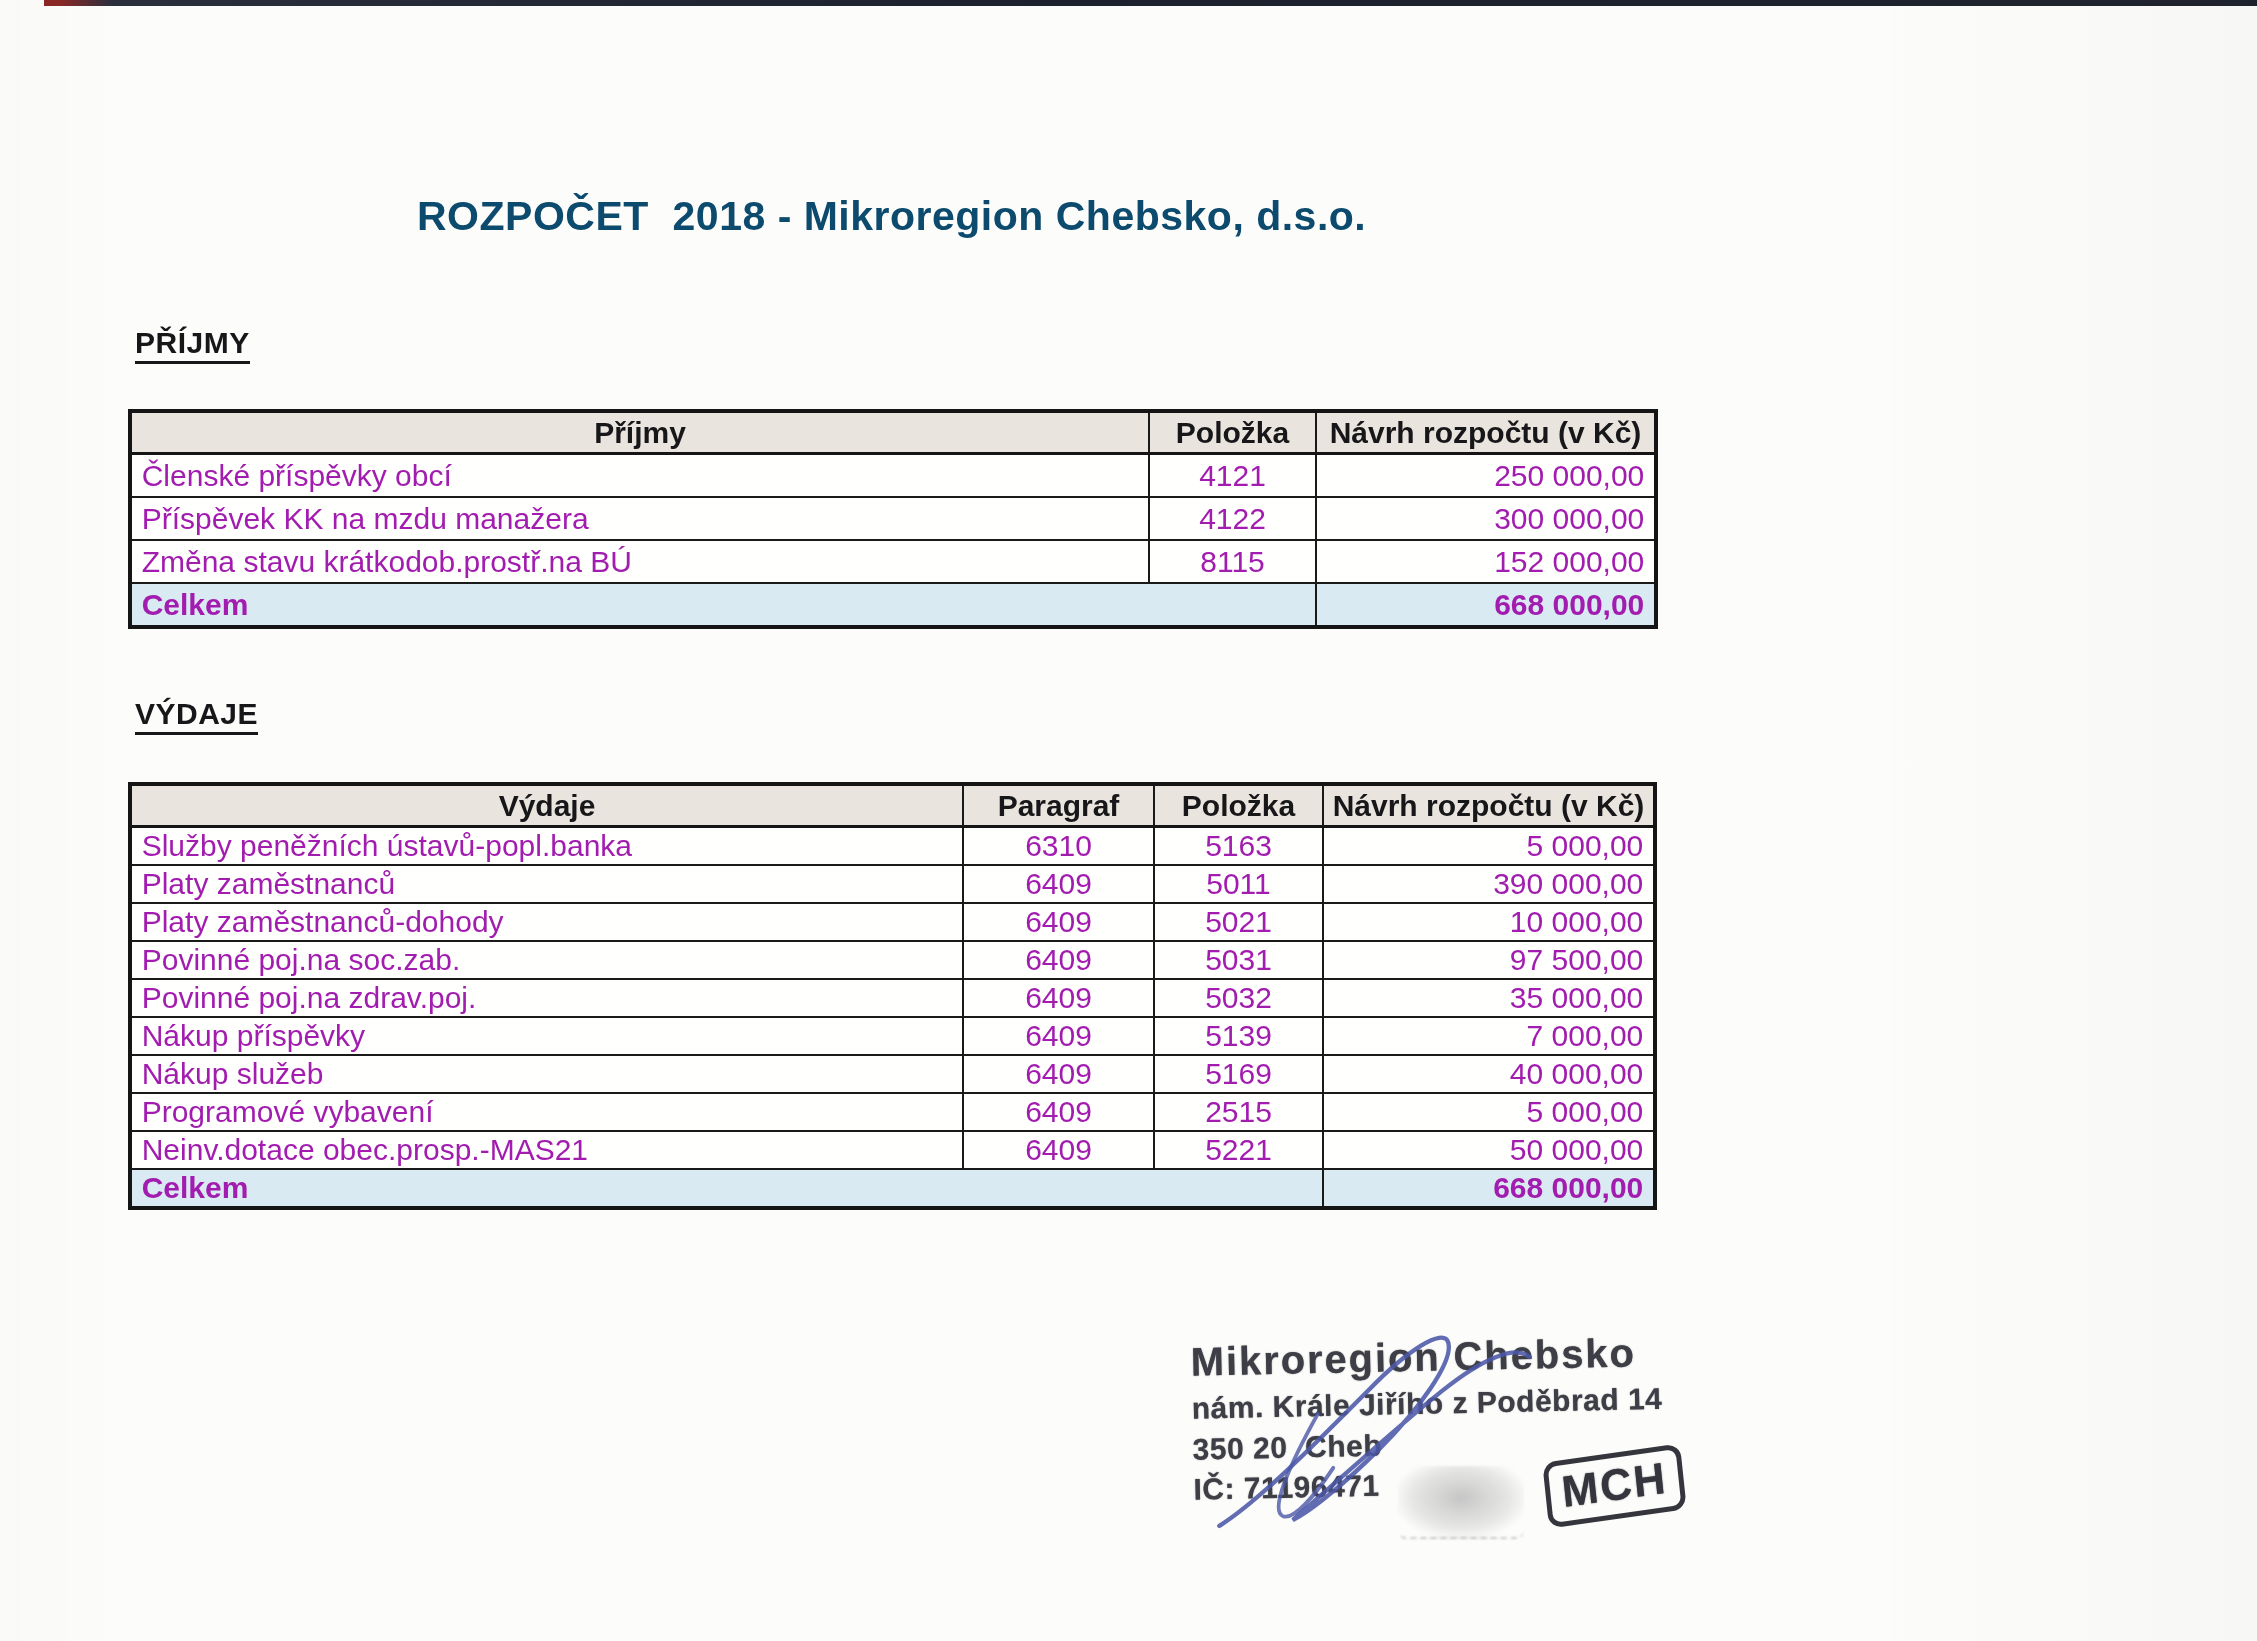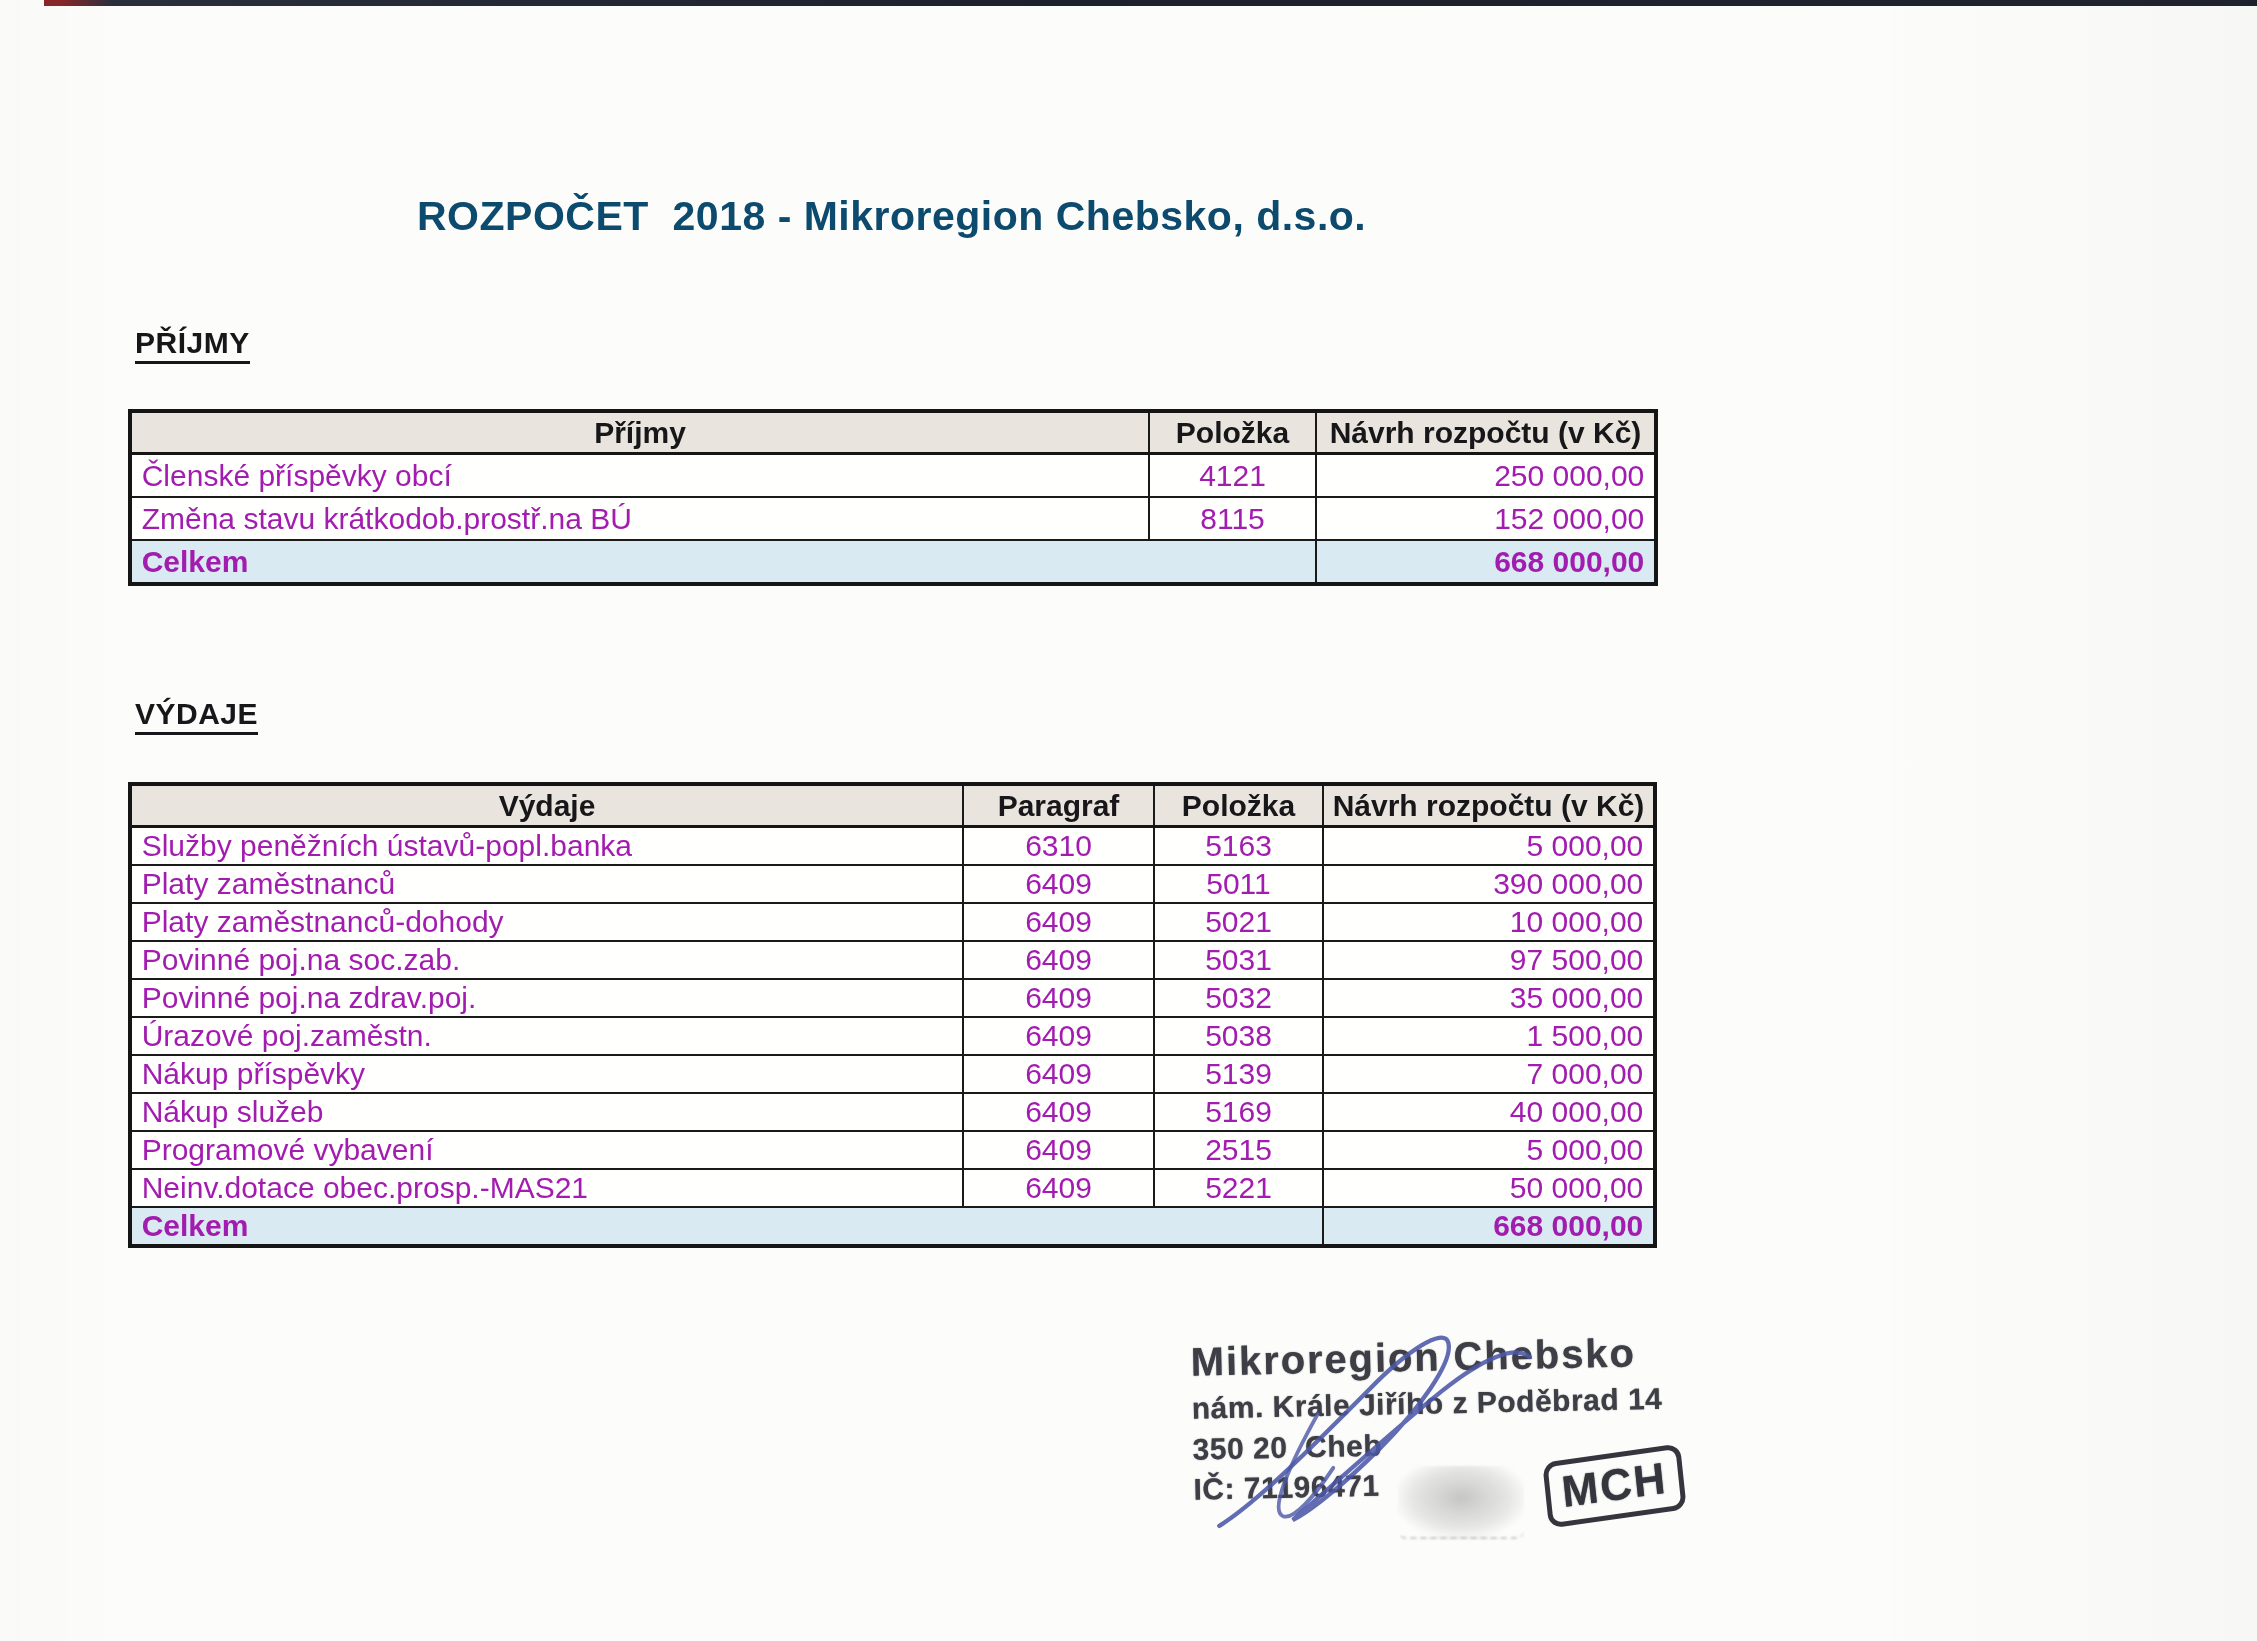--- a/index.html
+++ b/index.html
@@ -78,20 +78,25 @@
       <th>Návrh rozpočtu (v Kč)</th>
     </tr>
   </thead>
   <tbody id="income-body">
       <tr>
         <td class="col-name">Členské příspěvky obcí</td>
         <td class="col-num">4121</td>
         <td class="col-amount">250 000,00</td>
       </tr>
       <tr>
+        <td class="col-name">Příspěvek KK na mzdu manažera</td>
+        <td class="col-num">4122</td>
+        <td class="col-amount">300 000,00</td>
+      </tr>
+      <tr>
         <td class="col-name">Změna stavu krátkodob.prostř.na BÚ</td>
         <td class="col-num">8115</td>
         <td class="col-amount">152 000,00</td>
       </tr>
     </tbody>
   <tfoot>
     <tr class="total-row">
       <td class="total-label" colspan="2">Celkem</td>
       <td class="col-amount">668 000,00</td>
     </tr>
@@ -140,26 +145,20 @@
         <td class="col-num">5031</td>
         <td class="col-amount">97 500,00</td>
       </tr>
       <tr>
         <td class="col-name">Povinné poj.na zdrav.poj.</td>
         <td class="col-num">6409</td>
         <td class="col-num">5032</td>
         <td class="col-amount">35 000,00</td>
       </tr>
       <tr>
-        <td class="col-name">Úrazové poj.zaměstn.</td>
-        <td class="col-num">6409</td>
-        <td class="col-num">5038</td>
-        <td class="col-amount">1 500,00</td>
-      </tr>
-      <tr>
         <td class="col-name">Nákup příspěvky</td>
         <td class="col-num">6409</td>
         <td class="col-num">5139</td>
         <td class="col-amount">7 000,00</td>
       </tr>
       <tr>
         <td class="col-name">Nákup služeb</td>
         <td class="col-num">6409</td>
         <td class="col-num">5169</td>
         <td class="col-amount">40 000,00</td>

